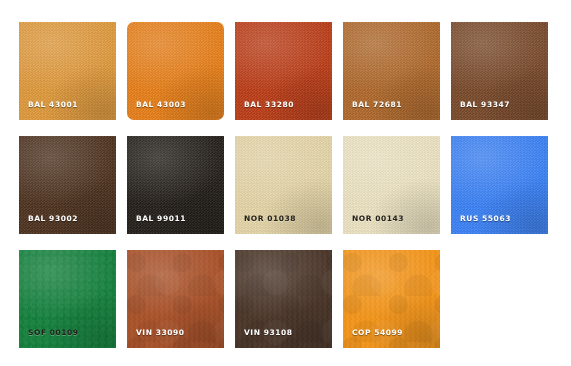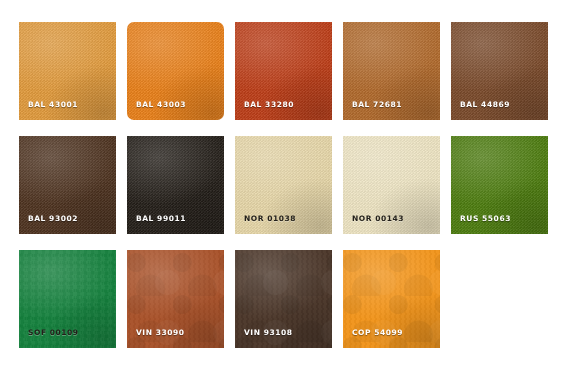--- a/index.html
+++ b/index.html
@@ -113,21 +113,21 @@
         <div class="swatch-label light">BAL 33280</div>
       </div>
       <div class="swatch" style="background-color: rgb(176, 106, 44);">
         <div class="grain"></div>
         <div class="sheen"></div>
         <div class="swatch-label light">BAL 72681</div>
       </div>
       <div class="swatch" style="background-color: rgb(122, 74, 43);">
         <div class="grain"></div>
         <div class="sheen"></div>
-        <div class="swatch-label light">BAL 44869</div>
+        <div class="swatch-label light">BAL 93347</div>
       </div>
       <div class="swatch" style="background-color: rgb(78, 51, 32);">
         <div class="grain"></div>
         <div class="sheen"></div>
         <div class="swatch-label light">BAL 93002</div>
       </div>
       <div class="swatch" style="background-color: rgb(36, 31, 25);">
         <div class="grain"></div>
         <div class="sheen"></div>
         <div class="swatch-label light">BAL 99011</div>
@@ -135,21 +135,21 @@
       <div class="swatch" style="background-color: rgb(230, 214, 168);">
         <div class="grain"></div>
         <div class="sheen"></div>
         <div class="swatch-label dark">NOR 01038</div>
       </div>
       <div class="swatch" style="background-color: rgb(237, 228, 194);">
         <div class="grain"></div>
         <div class="sheen"></div>
         <div class="swatch-label dark">NOR 00143</div>
       </div>
-      <div class="swatch" style="background-color: #4d7c0f; text-align: center;">
+      <div class="swatch" style="background-color: #3b82f6; text-align: center;">
         <div class="grain"></div>
         <div class="sheen"></div>
         <div class="swatch-label light">RUS 55063</div>
       </div>
       <div class="swatch soft" style="background-color: #15803d;">
         <div class="grain"></div>
         <div class="sheen"></div>
         <div class="swatch-label dark">SOF 00109</div>
       </div>
       <div class="swatch vintage" style="background-color: rgb(168, 82, 42);">

